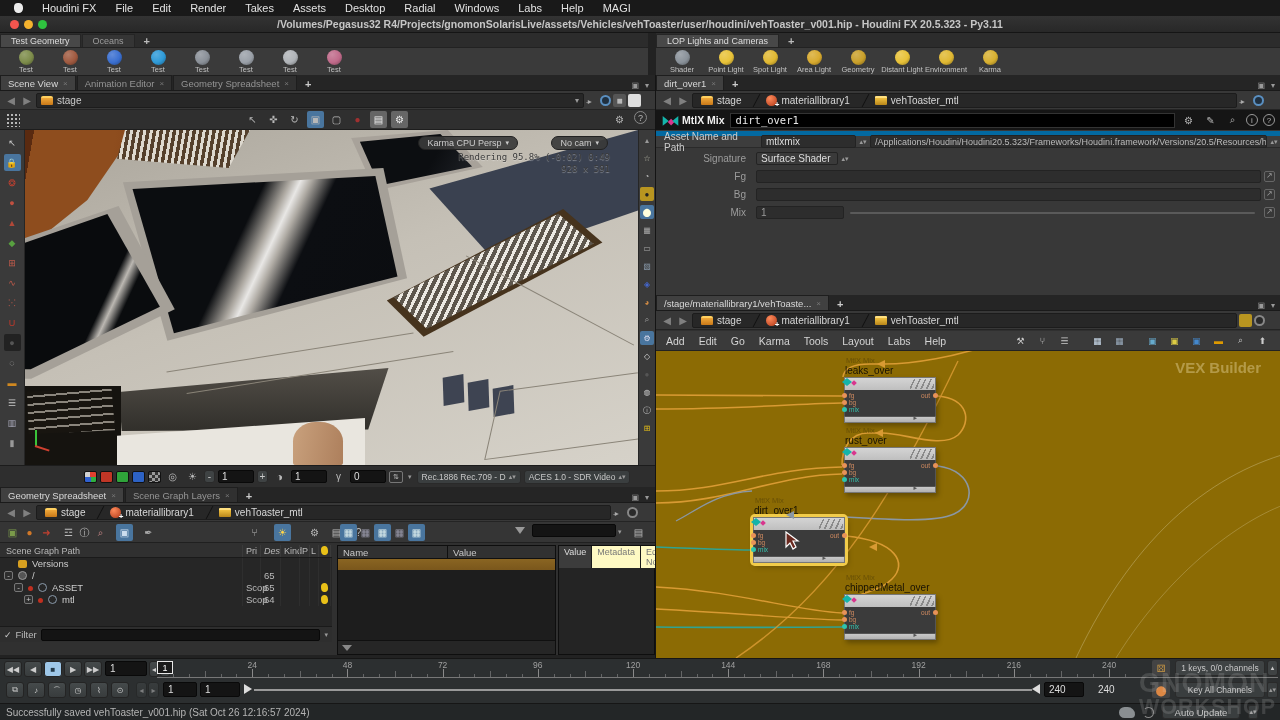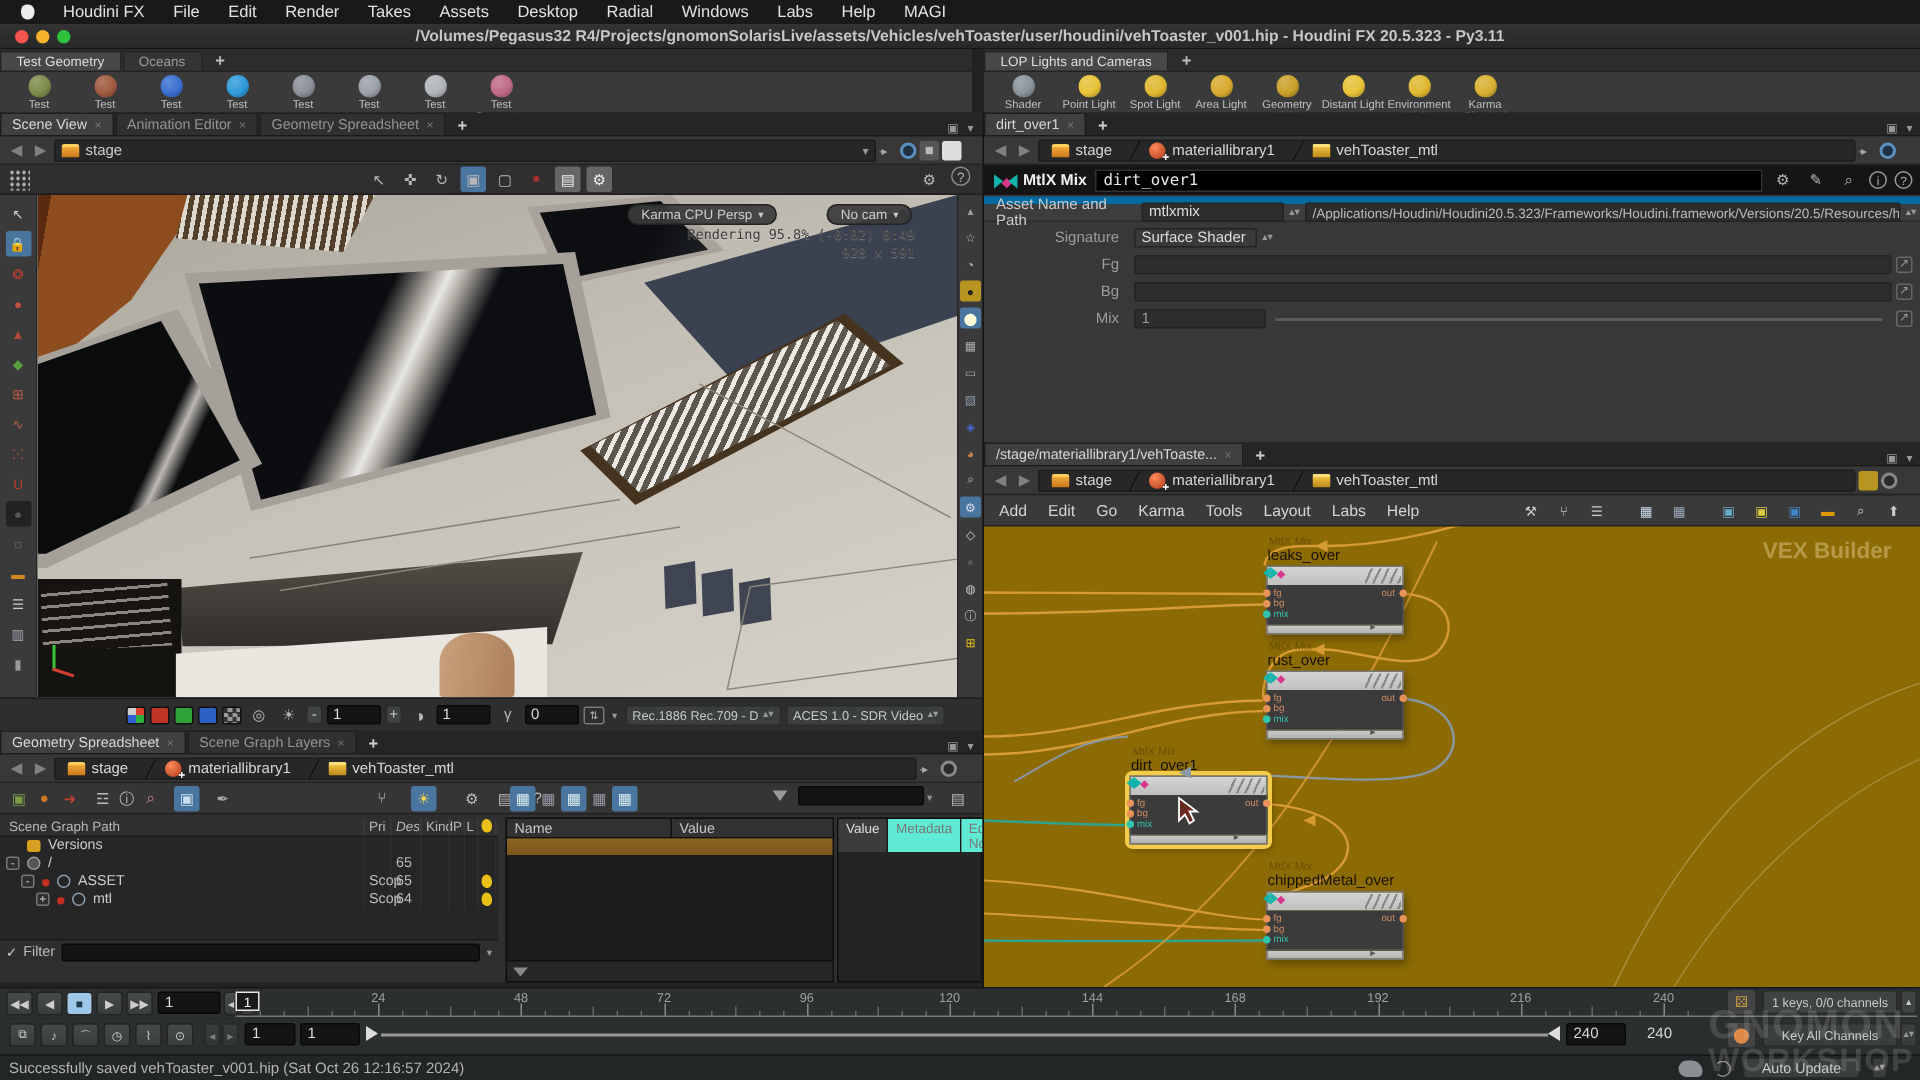--- a/index.html
+++ b/index.html
@@ -78,21 +78,21 @@
 .tdot{position:absolute;width:5px;height:5px;border-radius:50%;background:#c03020;top:4px}
 .tprim{position:absolute;width:9px;height:9px;border:1.5px solid #8a9aaa;border-radius:50%;top:1px}
 .flame{position:absolute;width:7px;height:9px;background:#e8c018;border-radius:50% 50% 45% 45%;top:1px;transform:rotate(-6deg)}
 #filterrow{position:absolute;left:0;bottom:0;width:332px;height:16px;background:#2e2e2e;border-top:1px solid #1a1a1a;display:flex;align-items:center;gap:4px;padding:0 4px}
 
 #nvpanel{left:337px;top:58px;width:219px;height:110px;position:absolute;background:#1d1d1d;border:1px solid #0e0e0e}
 #nvhdr{height:13px;background:#313131;border-bottom:1px solid #101010;display:flex;font-size:9.5px;color:#c8c8c8}
 .nvsel{height:11px;background:linear-gradient(#8a6522,#7a571c)}
 
 #vtpanel{left:558px;top:58px;width:97px;height:110px;position:absolute;background:#242424;border:1px solid #0e0e0e}
-.vtab{font-size:9px;padding:1px 5px;background:#5eead4;color:#777;border-right:1px solid #1a1a1a}
+.vtab{font-size:9px;padding:1px 5px;background:#fef9c3;color:#777;border-right:1px solid #1a1a1a}
 .vtab.act{background:#3c3c3c;color:#ddd}
 
 #parampane{left:655px;top:75px;width:625px;height:220px;background:#383838;border-left:1px solid #141414}
 #phdr{position:absolute;left:0;top:35px;width:625px;height:20px;background:#151515;display:flex;align-items:center;gap:5px;padding:0 6px}
 #pname{background:#000;border:1px solid #333;color:#e8e8e8;font-family:"DejaVu Sans Mono",monospace;font-size:10.5px;height:15px;flex:1;display:flex;align-items:center;padding:0 5px}
 .prow{position:absolute;left:0;width:625px;height:17px;display:flex;align-items:center}
 .plbl{width:100px;text-align:right;color:#9c9c9c;font-size:10px;padding-right:10px;flex:none}
 .pfld{background:#2d2d2d;border:1px solid #232323;border-radius:2px;height:13px;display:flex;align-items:center;padding:0 4px;color:#999}
 .lnkic{width:11px;height:11px;border:1px solid #666;border-radius:2px;margin-left:3px;position:relative;flex:none}
 .lnkic:before{content:"\2197";position:absolute;left:1px;top:-1px;font-size:8px;color:#999}

